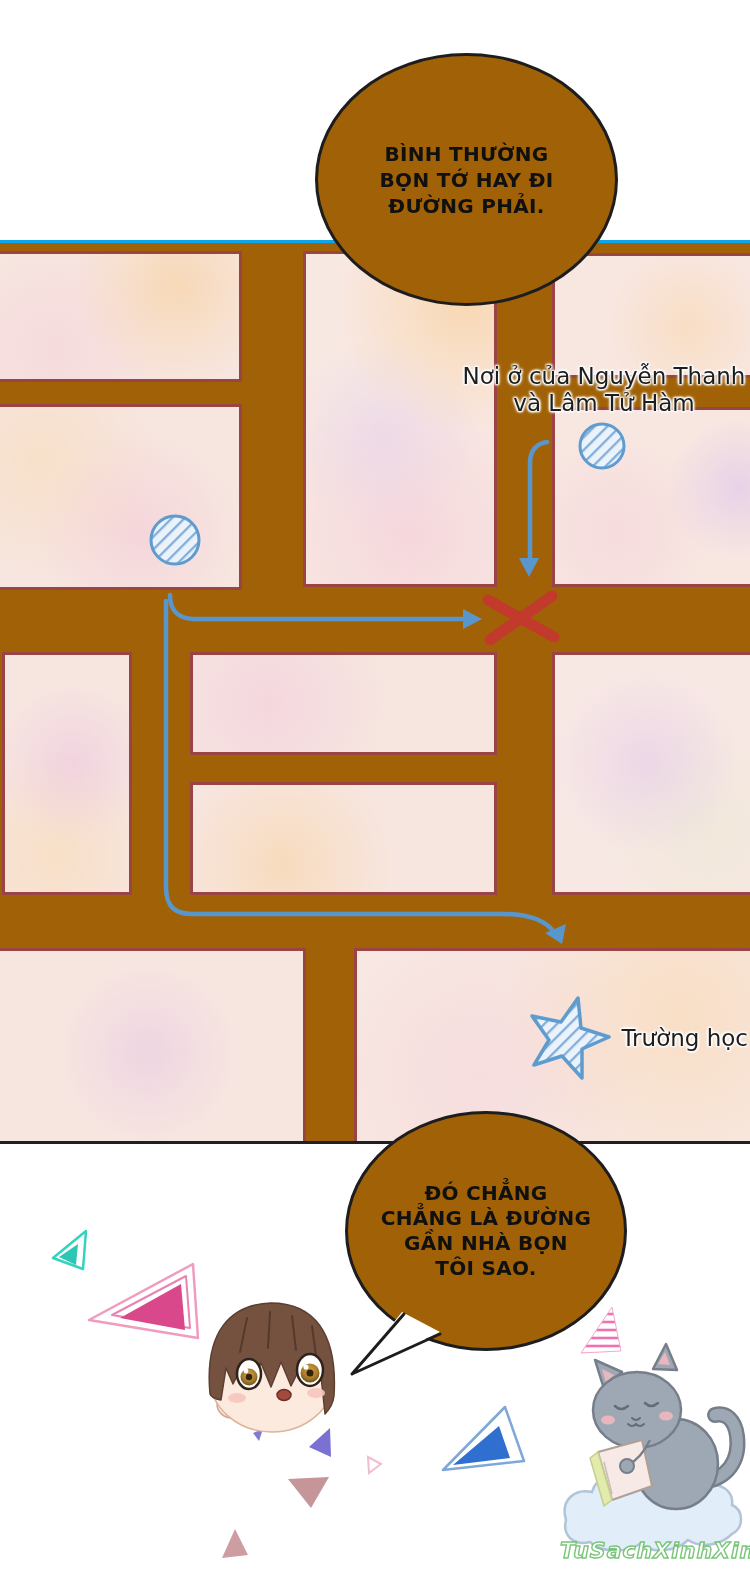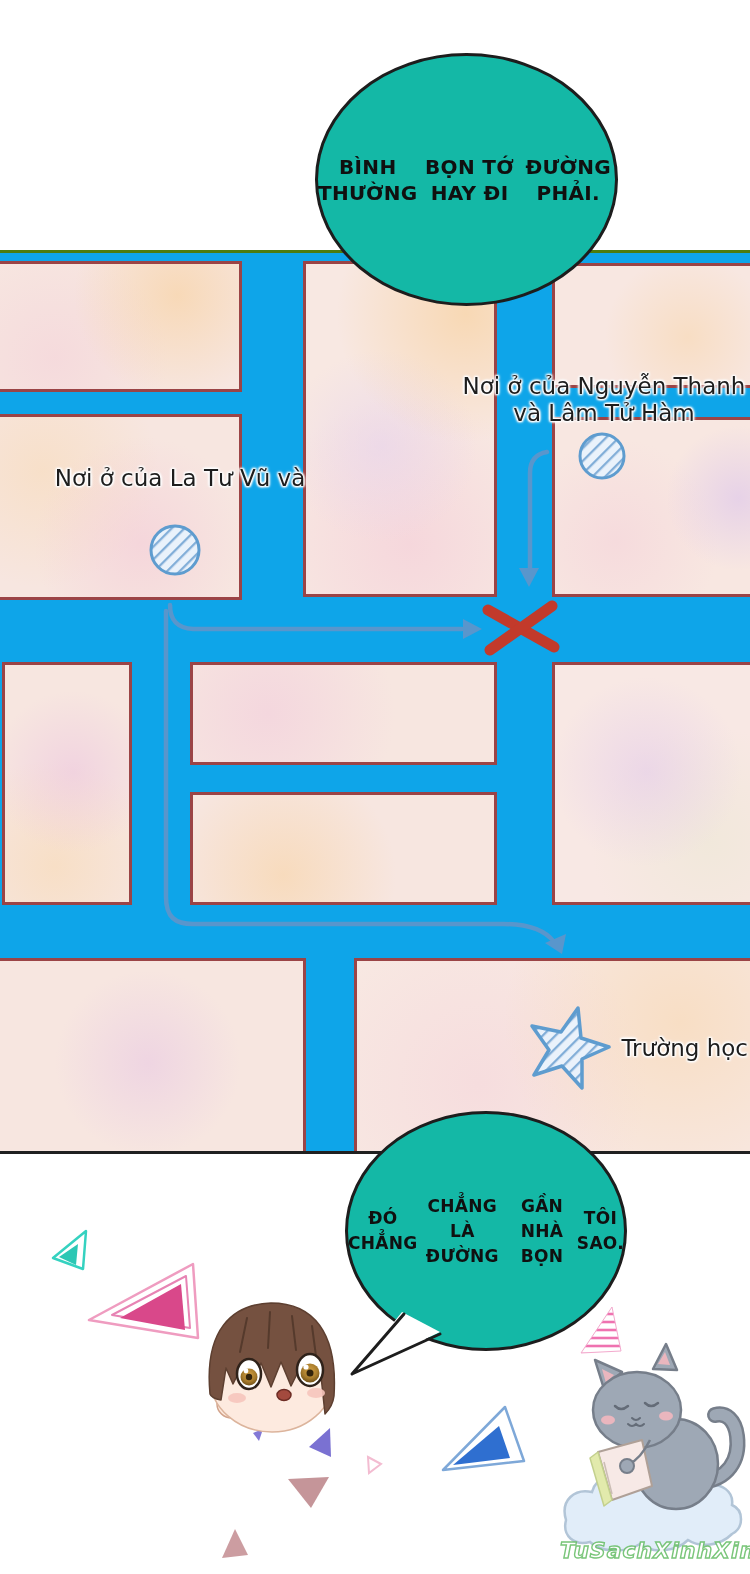--- a/index.html
+++ b/index.html
@@ -1,37 +1,37 @@
 <!DOCTYPE html>
 <html><head>
 <meta charset="utf-8">
 <style>
   html,body{margin:0;padding:0;background:#ffffff;}
   .page{position:relative;width:750px;height:1574px;background:#ffffff;overflow:hidden;
         font-family:"DejaVu Sans",sans-serif;}
 
   
-  .map-panel{position:absolute;left:0;top:250px;width:750px;height:898px;
-             background:#0ea5e9;border-top:3px solid #4d7c0f;border-bottom:3px solid #202020;
+  .map-panel{position:absolute;left:0;top:240px;width:750px;height:898px;
+             background:#a16207;border-top:3px solid #0ea5e9;border-bottom:3px solid #202020;
              overflow:hidden;}
   .blk{position:absolute;border:3px solid #9b4446;box-sizing:border-box;
        background:#f7e6e0;}
   .map-svg{position:absolute;left:0;top:0;width:750px;height:898px;}
   .map-label{position:absolute;color:#1d1d1d;font-size:23px;line-height:27px;text-align:center;
              text-shadow:0 0 2px #fff,0 0 3px #fff,0 0 4px #fff,1px 1px 2px #fff,-1px -1px 2px #fff,
                          1px -1px 2px #fff,-1px 1px 2px #fff;
              letter-spacing:0px;white-space:nowrap;}
 
   
-  .bubble{position:absolute;background:#14b8a6;border:3px solid #1d1d1d;border-radius:50%;
-          display:flex;flex-direction:row;align-items:center;justify-content:center;
+  .bubble{position:absolute;background:#a16207;border:3px solid #1d1d1d;border-radius:50%;
+          display:flex;flex-direction:column;align-items:center;justify-content:center;
           z-index:3;text-align:center;color:#101010;font-weight:bold;font-size:20px;line-height:26px;
           letter-spacing:.3px;}
   .bubble-top{left:315px;top:53px;width:297px;height:247px;}
-  .bubble-bottom{left:345px;top:1111px;width:276px;height:234px;font-size:17px;line-height:25px;}
+  .bubble-bottom{left:345px;top:1111px;width:276px;height:234px;font-size:20px;line-height:25px;}
 
   
   .decor-svg{position:absolute;left:0;top:1140px;width:750px;height:434px;z-index:4;}
 
   .watermark{position:absolute;left:560px;top:1538px;width:190px;text-align:center;z-index:5;
              font-size:22px;font-weight:bold;font-style:italic;color:#ffffff;
              -webkit-text-stroke:1.4px #6cc06c;opacity:.9;letter-spacing:1px;}
 </style>
 </head>
 <body>
@@ -103,21 +103,20 @@
         <line x1="488" y1="357" x2="554" y2="394"></line>
         <line x1="552" y1="353" x2="490" y2="397"></line>
       </g>
     </svg>
 
     <div class="map-label" style="left:454px;top:120px;width:300px;">
       <div>Nơi ở của Nguyễn Thanh</div>
       <div>và Lâm Tử Hàm</div>
     </div>
     <div class="map-label" style="left:35px;top:212px;width:290px;">
-      <div>Nơi ở của La Tư Vũ và</div>
     </div>
     <div class="map-label" style="left:608px;top:782px;width:140px;text-align:right;">Trường học</div>
   </div>
 
   <div class="bubble bubble-top">
     <div>BÌNH THƯỜNG</div>
     <div>BỌN TỚ HAY ĐI</div>
     <div>ĐƯỜNG PHẢI.</div>
   </div>
 

